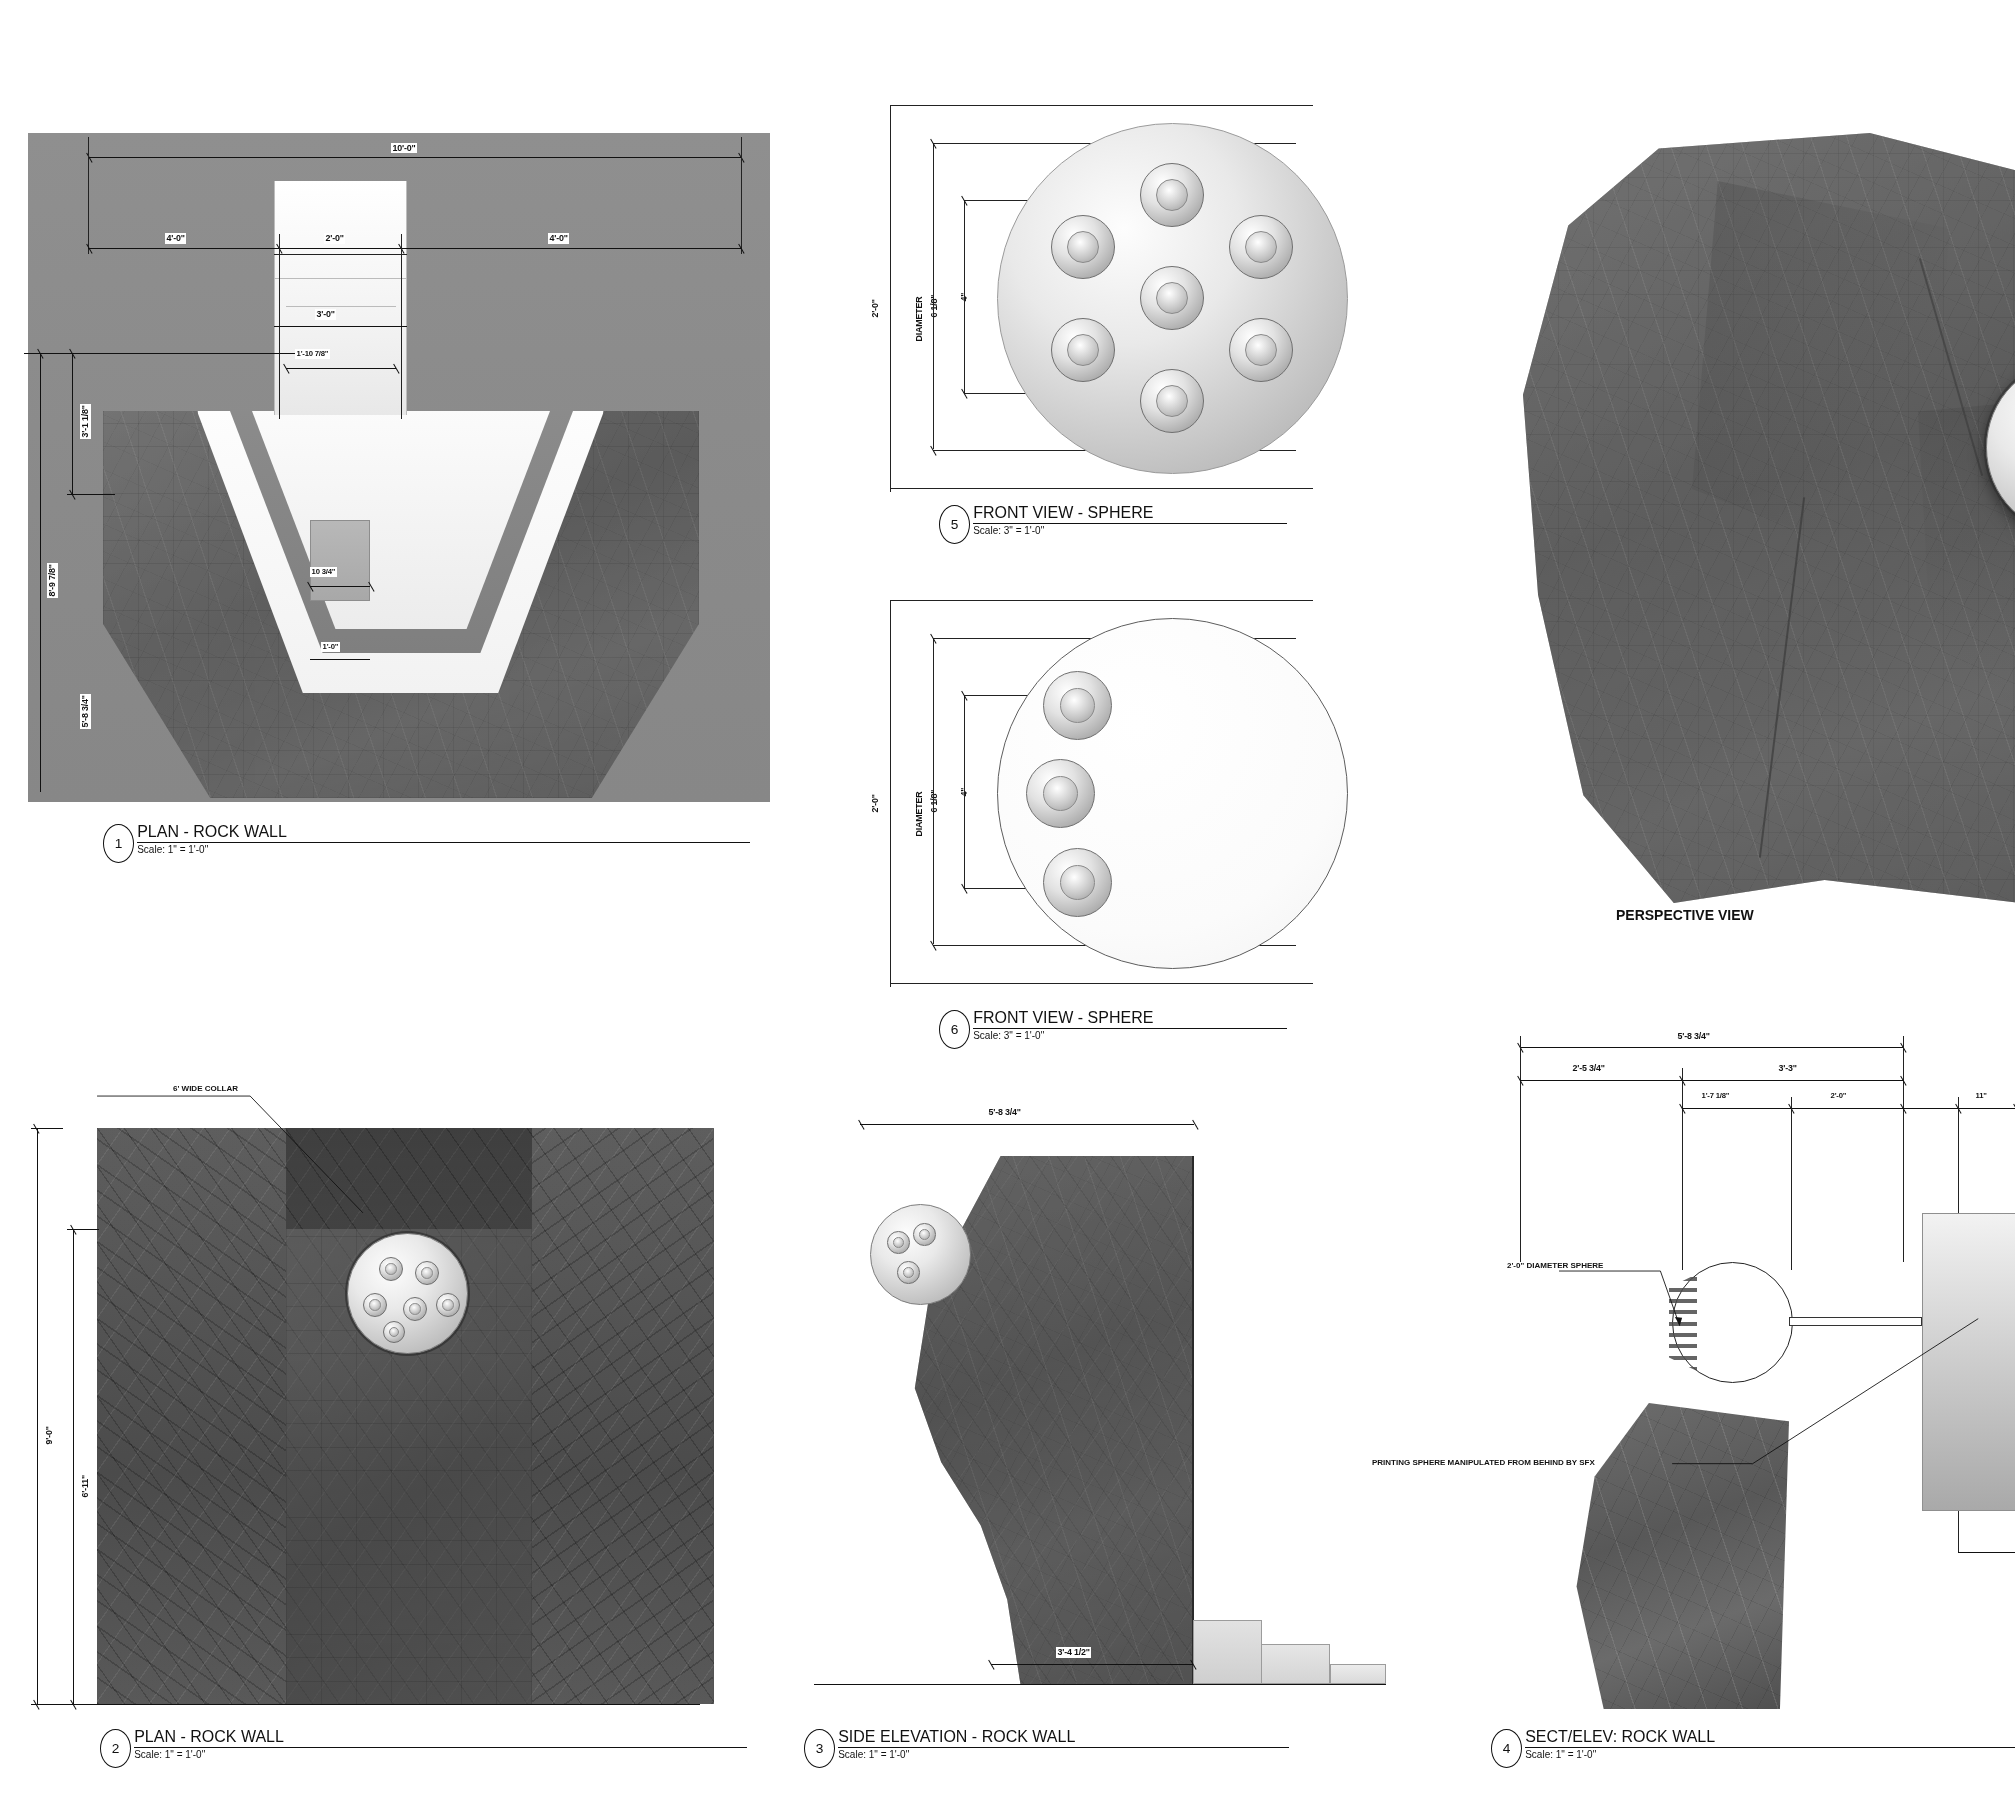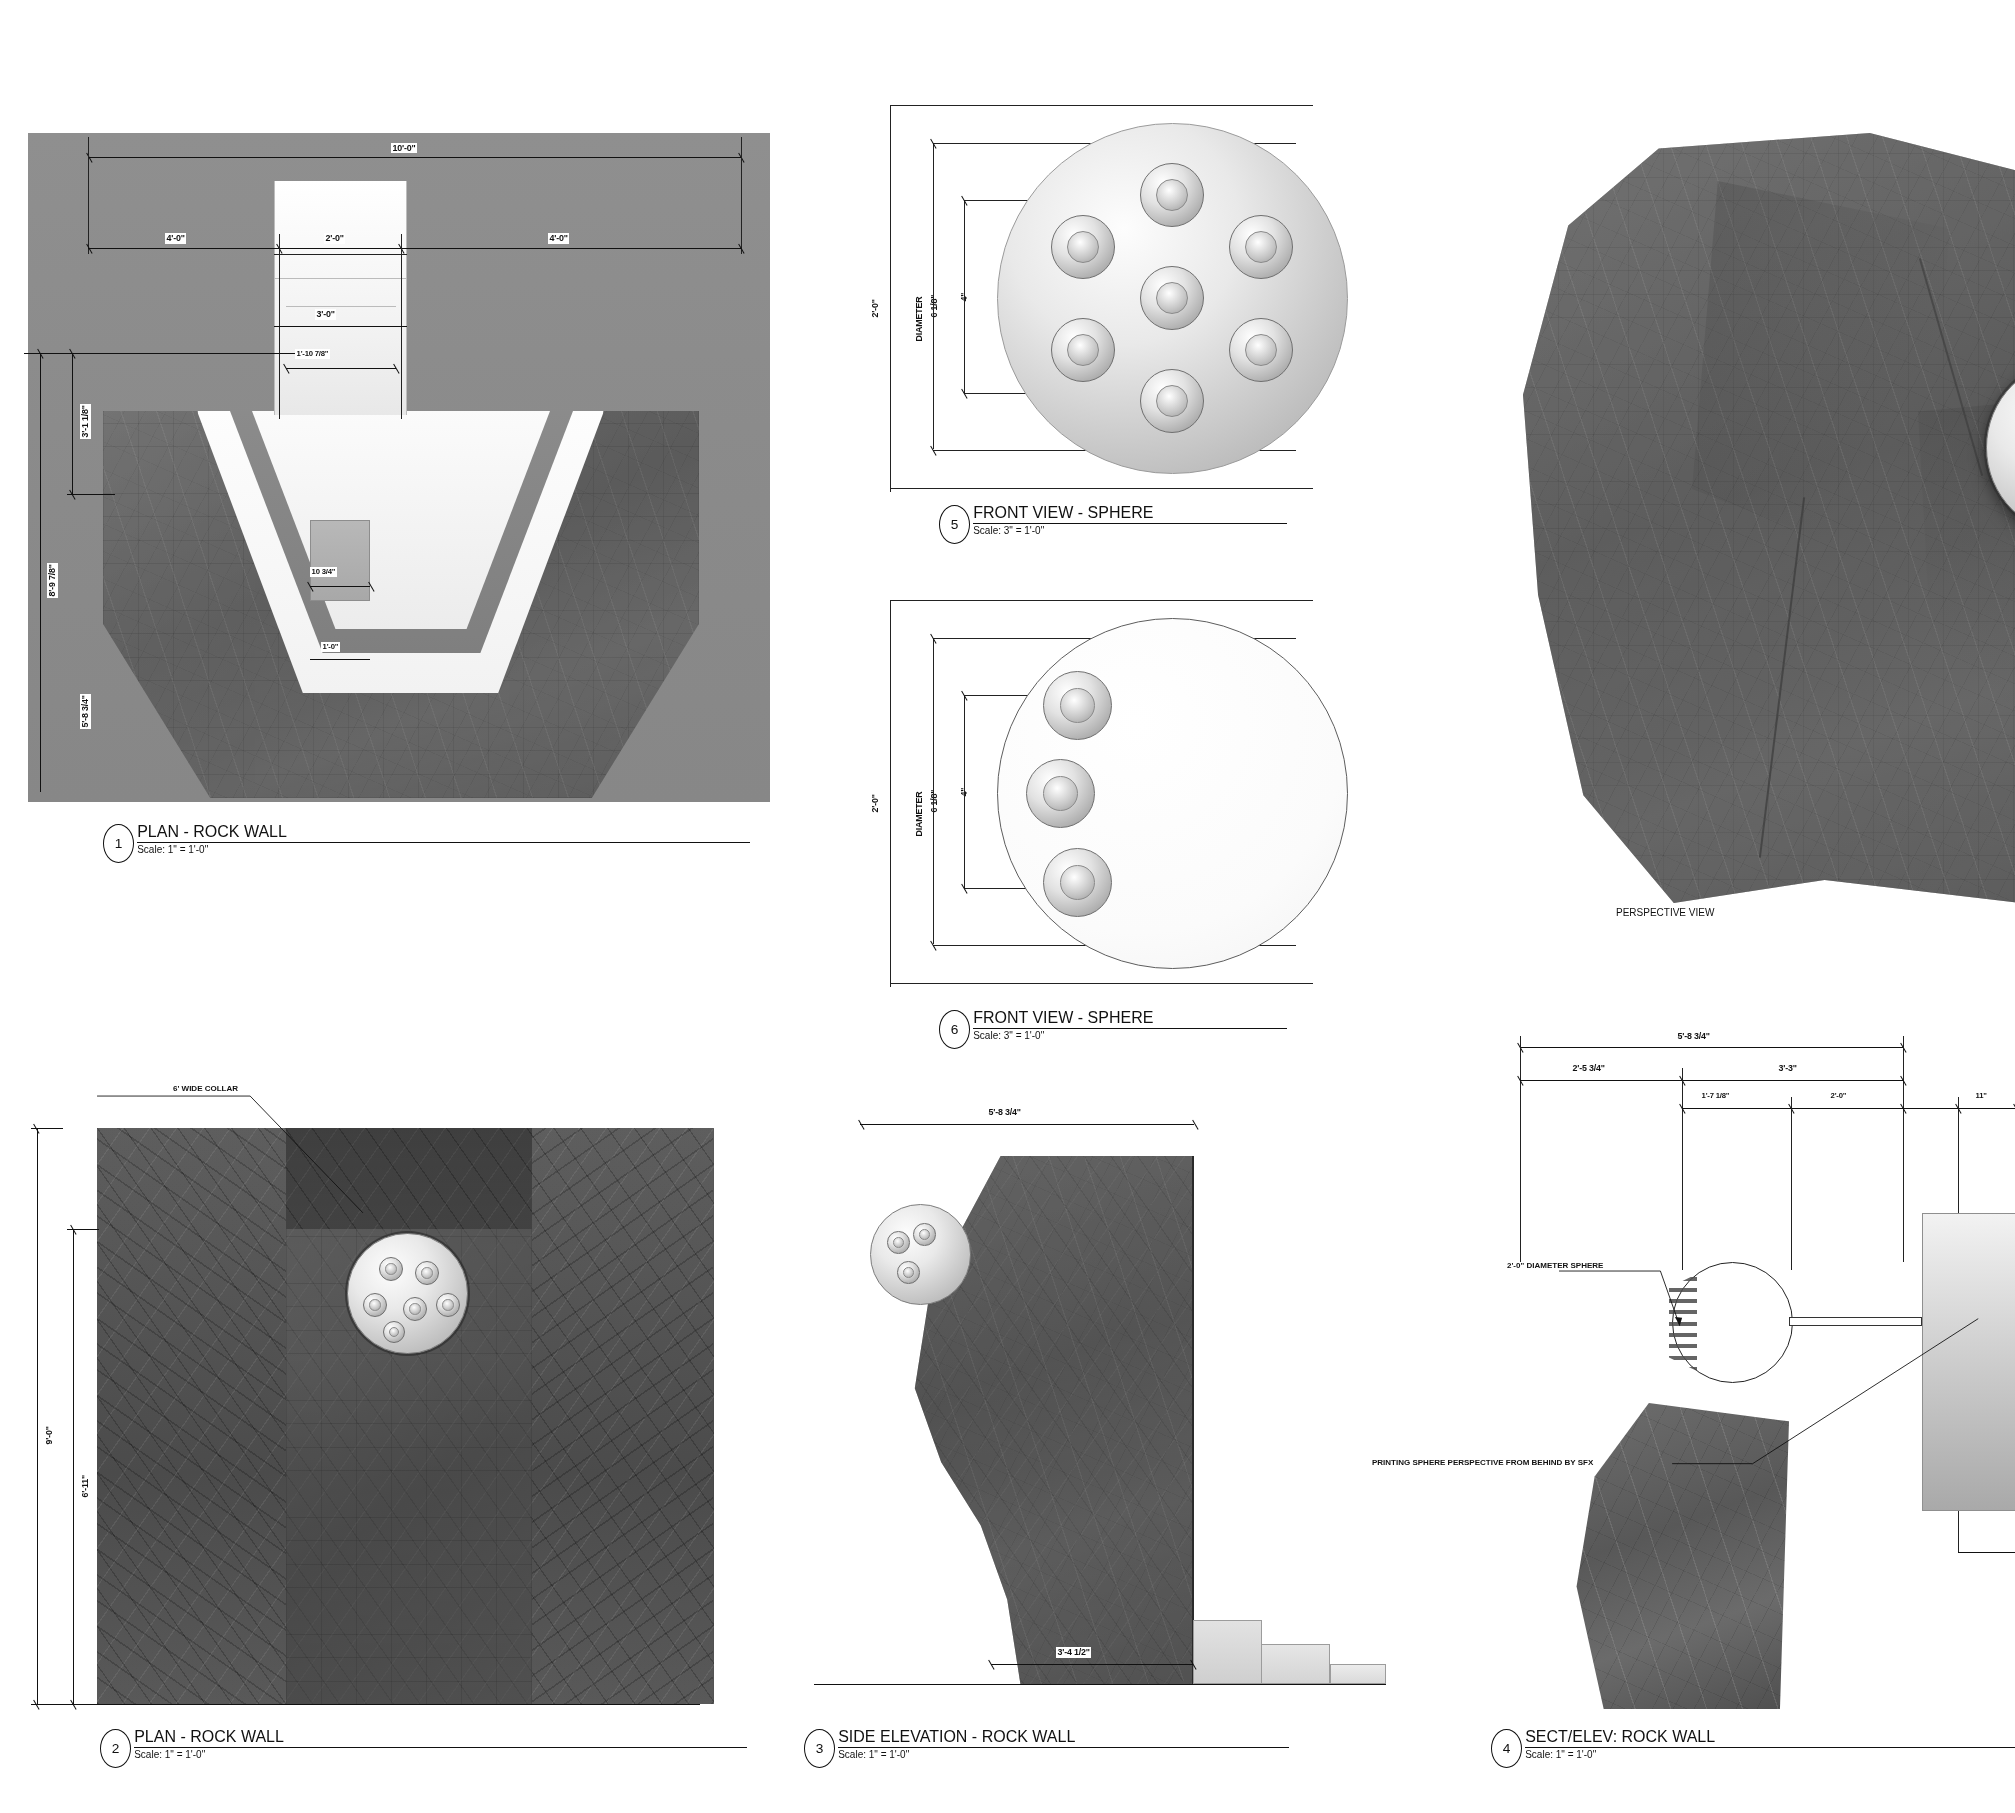--- a/index.html
+++ b/index.html
@@ -57,21 +57,21 @@
        radial-gradient(circle at 36% 30%, #fdfdfd 0%, #e9e9e9 35%, #cfcfcf 60%, #b6b6b6 85%, #9e9e9e 100%);
        border:0.8px solid #7d7d7d; position:absolute; }
   .lens { position:absolute; border-radius:50%;
           background:radial-gradient(circle at 35% 30%, #ffffff 0%, #e2e2e2 38%, #bdbdbd 66%, #8f8f8f 100%);
           border:0.8px solid #6f6f6f; }
   .lens::after{ content:""; position:absolute; inset:24%; border-radius:50%;
           background:radial-gradient(circle at 40% 34%, #fff, #c6c6c6 60%, #9b9b9b 100%);
           border:0.4px solid #8a8a8a; }
   .rot { transform:rotate(-90deg); transform-origin:left top; white-space:nowrap; }
 
-  .persp-lbl { position:absolute; font-size:10px; font-weight:400; color:#111; }
+  .persp-lbl { position:absolute; font-size:14px; font-weight:700; color:#111; }
 </style>
 </head>
 <body>
 
 <div id="sheet">
 
   <div class="abs" style="left:28px; top:133px; width:742px; height:669px;">
 
     <div class="abs" style="left:0; top:0; width:742px; height:669px;
                 background:linear-gradient(180deg,#8f8f8f,#8a8a8a 55%,#878787);"></div>
@@ -440,21 +440,21 @@
 
     <svg class="abs" width="169" height="105" style="left:48px; top:246px; overflow:visible;" viewBox="0 0 420 260">
       <polyline points="0,12 252,12 300,148" fill="none" stroke="#111" stroke-width="2.2"></polyline>
       <polygon points="300,148 288,126 306,128" fill="#111"></polygon>
     </svg>
     <svg class="abs" width="258" height="145" style="left:161px; top:347px; overflow:visible;" viewBox="0 0 640 360">
       <polyline points="760,-120 200,240 0,240" fill="none" stroke="#111" stroke-width="2.2"></polyline>
     </svg>
 
     <div class="note abs" style="left:-4px; top:241px;">2'-0" DIAMETER SPHERE</div>
-    <div class="note abs" style="left:-139px; top:438px;">PRINTING SPHERE PERSPECTIVE FROM BEHIND BY SFX</div>
+    <div class="note abs" style="left:-139px; top:438px;">PRINTING SPHERE MANIPULATED FROM BEHIND BY SFX</div>
   </div>
 
   <div class="viewtitle" style="left:1491px; top:1729px;">
     <div class="vt-bubble">4</div>
     <div class="vt-txt">
       <div class="vt-name">SECT/ELEV: ROCK WALL</div>
       <div class="vt-rule" style="width:621px;"></div>
       <div class="vt-scale">Scale: 1" = 1'-0"</div>
     </div>
   </div>

